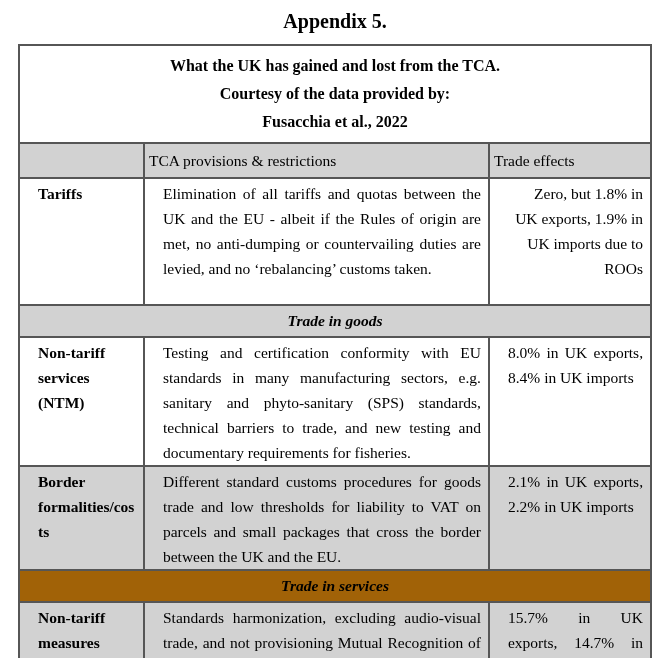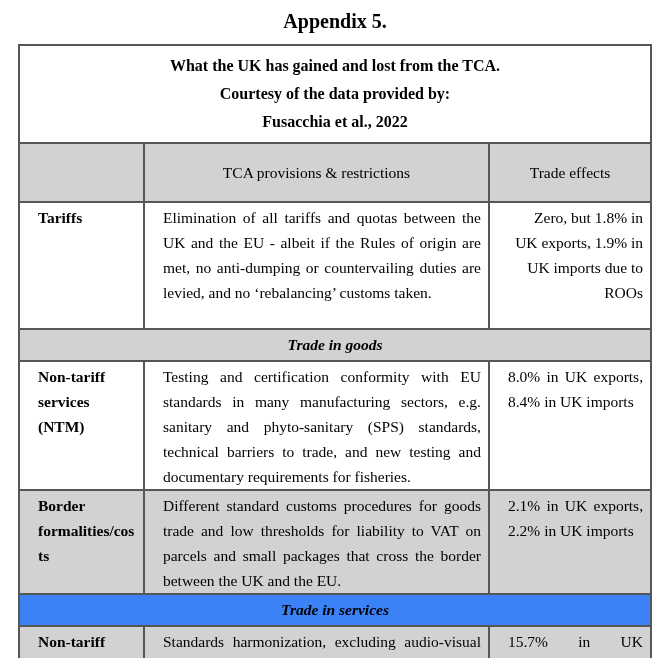--- a/index.html
+++ b/index.html
@@ -48,40 +48,40 @@
     text-align: center;
     font-weight: bold;
     font-size: 16px;
     line-height: 28px;
     padding: 5px 10px 6px 10px;
     height: 85px;
     vertical-align: middle;
   }
   tr.header-row td {
     background: #d2d2d2;
-    text-align: center;
+    text-align: left;
     vertical-align: middle;
     font-size: 15.5px;
     line-height: 20px;
-    padding: 15px 4px;
+    padding: 3px 4px;
     height: 27px;
     margin-left: 41px;
   }
   tr.section-row td {
     text-align: center;
     vertical-align: middle;
     font-weight: bold;
     font-style: italic;
     font-size: 15.5px;
     line-height: 20px;
     padding: 2px 4px;
     height: 26px;
   }
   tr.section-row.shaded td { background: #d2d2d2; }
-  tr.section-row.plain  td { background: #3b82f6; }
+  tr.section-row.plain  td { background: #a16207; }
 
   tr.data-row.shaded td { background: #d2d2d2; }
   tr.data-row.plain  td { background: #ffffff; }
 
   td.row-label {
     font-weight: bold;
     text-align: left;
   }
   td.provisions {
     text-align: justify;

